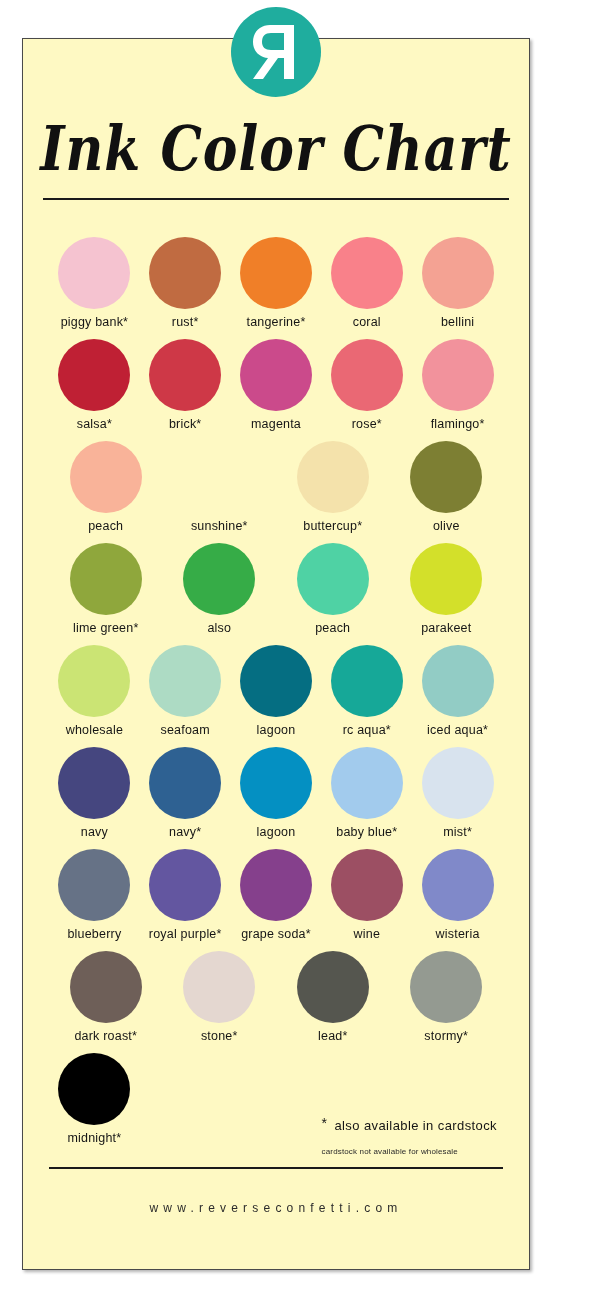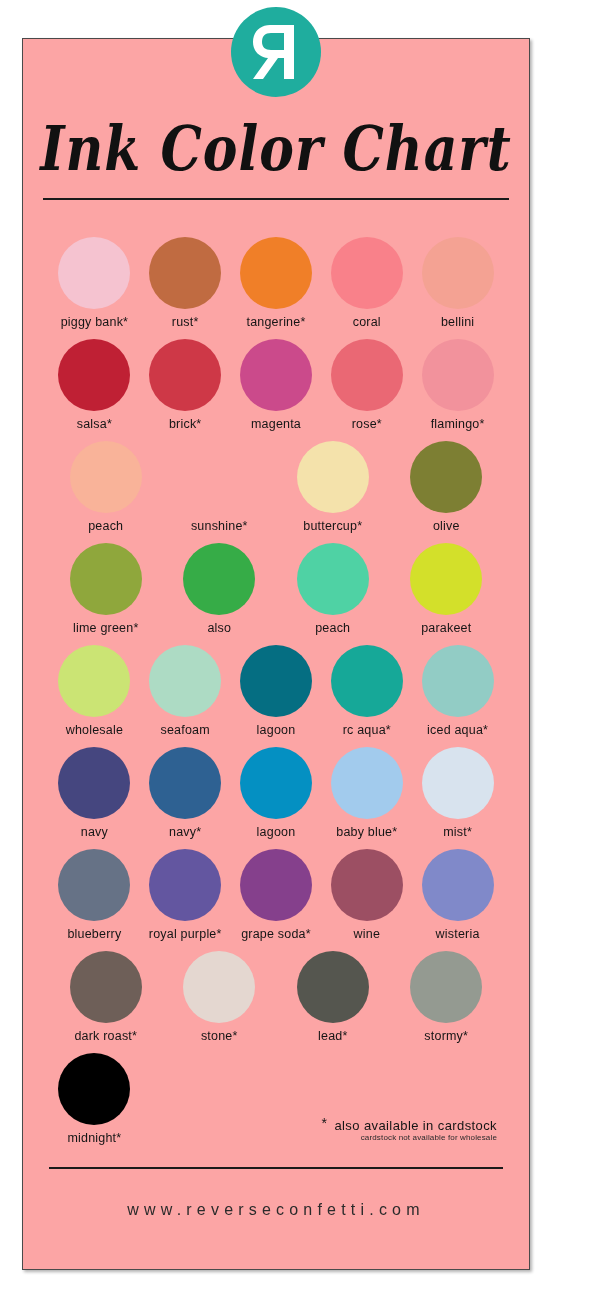--- a/index.html
+++ b/index.html
@@ -14,21 +14,21 @@
     position: relative;
     overflow: hidden;
   }
 
   #page {
     position: absolute;
     left: 22px;
     top: 38px;
     width: 508px;
     height: 1232px;
-    background: #fca5a5;
+    background: #fef9c3;
     border: 1px solid #4a4a4a;
     box-sizing: border-box;
     box-shadow: 2px 2px 3px rgba(0,0,0,0.30);
   }
 
   
   #logo-wrap {
     position: absolute;
     left: 0;
     right: 0;
@@ -105,56 +105,56 @@
     letter-spacing: 0.2px;
     white-space: nowrap;
     text-align: center;
   }
 
   
   #footnote {
     position: absolute;
     right: 32px;
     top: 1076px;
-    text-align: right;
+    text-align: left;
   }
   #footnote-main {
     font-size: 13px;
     color: #151515;
     letter-spacing: 0.4px;
   }
   #footnote-star {
     display: inline-block;
     margin-right: 7px;
     font-size: 14px;
     vertical-align: 2px;
   }
   #footnote-sub {
     font-size: 8px;
     color: #2a2a2a;
     letter-spacing: 0.15px;
-    margin-top: 0;
+    margin-top: 14px;
   }
 
   
   #footer-rule {
     position: absolute;
     left: 26px;
     right: 26px;
     top: 1128px;
     height: 2px;
     background: #1a1a1a;
   }
   #footer-url {
     position: absolute;
     left: 0;
     right: 0;
     top: 1162px;
     text-align: center;
-    font-size: 16px;
+    font-size: 12px;
     letter-spacing: 5.2px;
     color: #2b2b2b;
     font-family: "Liberation Sans", sans-serif;
   }
 </style>
 </head>
 <body>
 
 <div id="page">
 

